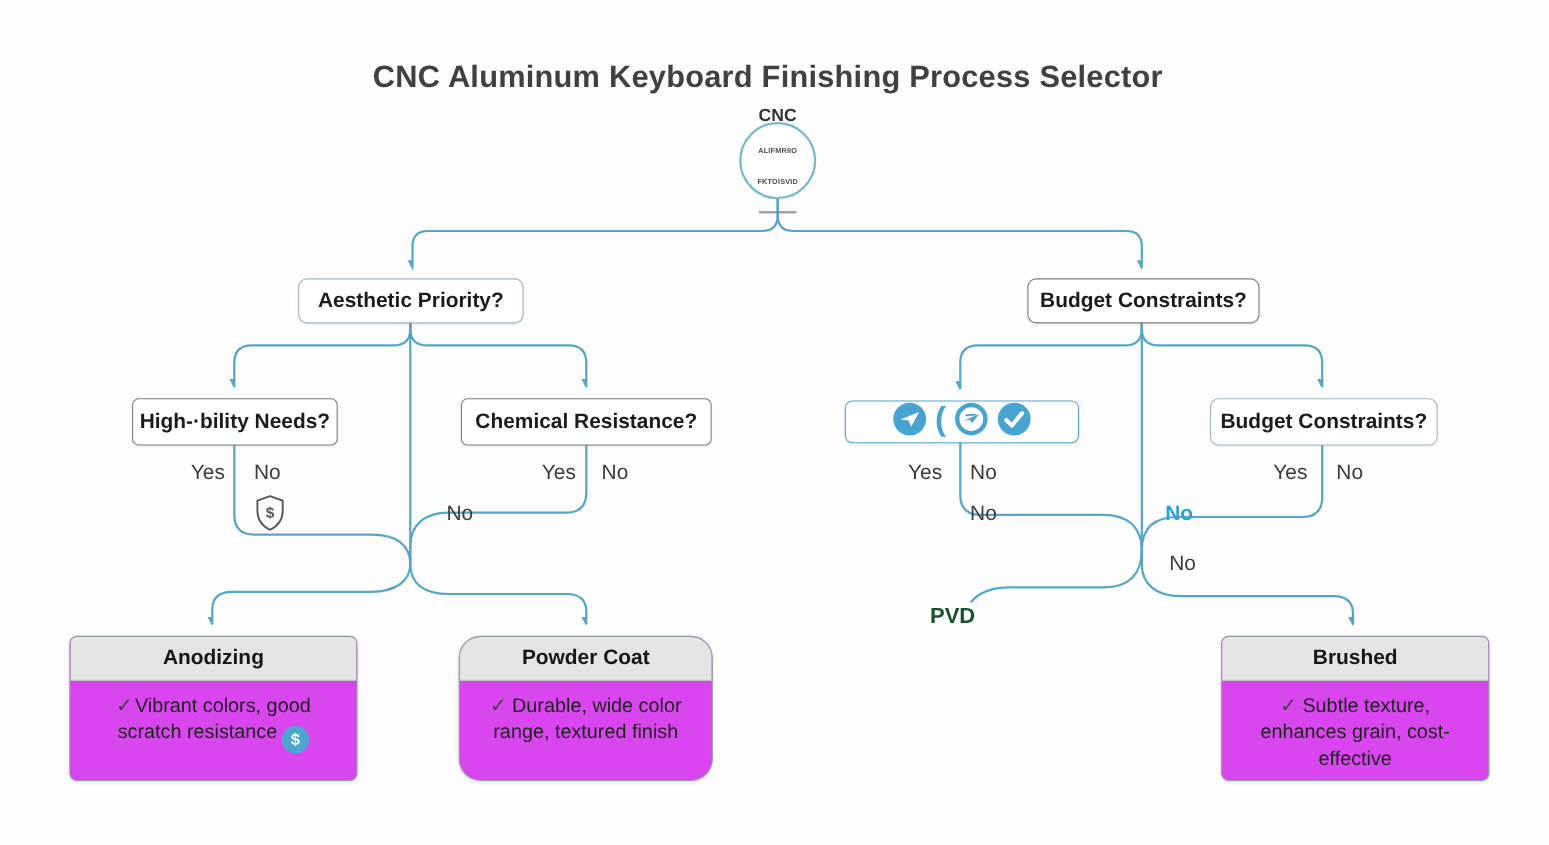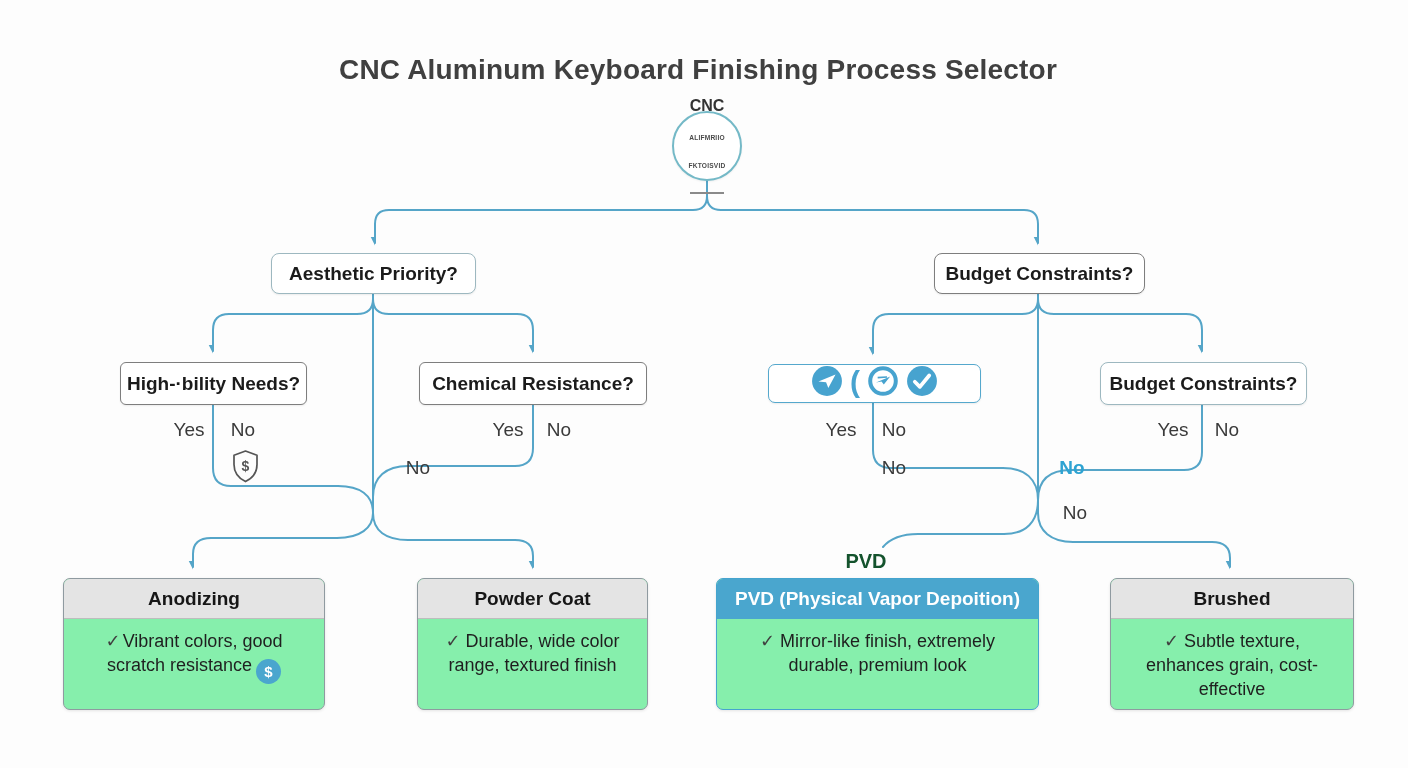--- a/index.html
+++ b/index.html
@@ -24,21 +24,21 @@
   .q.blueborder{border:1.8px solid #55a8cd;border-radius:7px;}
   
   .iconrow{gap:7px;}
   .iconrow .paren{font-size:30px;font-weight:600;color:#47a3cf;line-height:1;margin-top:-3px;}
   
   .lbl{position:absolute;transform:translate(-50%,-50%);font-size:19px;font-weight:500;
        color:#3a3a3a;white-space:nowrap;}
   .lbl.blue{color:#2ea3d2;font-weight:600;}
   .pvdlbl{position:absolute;transform:translate(-50%,-50%);font-size:20px;font-weight:600;color:#14532d;}
   
-  .result{position:absolute;top:578px;height:130px;background:#86efac;border:1.6px solid #8f9aa0;
+  .result{position:absolute;top:578px;height:130px;background:#d946ef;border:1.6px solid #8f9aa0;
           border-radius:7px;overflow:hidden;box-shadow:0 1px 3px rgba(0,0,0,.10);}
   .result .hd{height:39px;background:#e4e4e4;border-bottom:1px solid #bdbdbd;display:flex;
               align-items:center;justify-content:center;font-size:19px;font-weight:700;color:#161616;}
   .result .bd{padding:11px 12px 0 12px;font-size:18px;color:#1f1f1f;line-height:1.32;text-align:center;}
   .result.centered .bd{text-align:center;padding:11px 20px 0 20px;}
   .result.blue{border-color:#45a4ce;}
   .result.blue .hd{background:#4aa6ce;border-bottom-color:#4aa6ce;color:#fff;}
   .chk{color:#3f3f3f;margin-right:5px;}
   .chk.tight{margin-right:2px;}
   .badge{display:inline-flex;width:25px;height:25px;border-radius:50%;background:#4aa6ce;color:#fff;
@@ -144,33 +144,27 @@
     </svg>
   </span>
 
   <div class="result" style="left:63px;width:260px;">
     <div class="hd">Anodizing</div>
     <div class="bd">
       <span class="chk tight">✓</span><span>Vibrant colors, good scratch resistance</span><span class="badge">$</span>
     </div>
   </div>
 
-  <div class="result" style="left:417px;width:229px;">
+  <div class="result" style="left:417px;width:229px;border-radius:20px;">
     <div class="hd">Powder Coat</div>
     <div class="bd">
       <span class="chk">✓</span><span>Durable, wide color range, textured finish</span>
     </div>
   </div>
 
-  <div class="result blue centered" style="left:716px;width:321px;">
-    <div class="hd">PVD (Physical Vapor Depoition)</div>
-    <div class="bd">
-      <span class="chk">✓</span><span>Mirror-like finish, extremely durable, premium look</span>
-    </div>
-  </div>
 
   <div class="result centered" style="left:1110px;width:242px;">
     <div class="hd">Brushed</div>
     <div class="bd">
       <span class="chk">✓</span><span>Subtle texture, enhances grain, cost-effective</span>
     </div>
   </div>
 
 </div>
 

